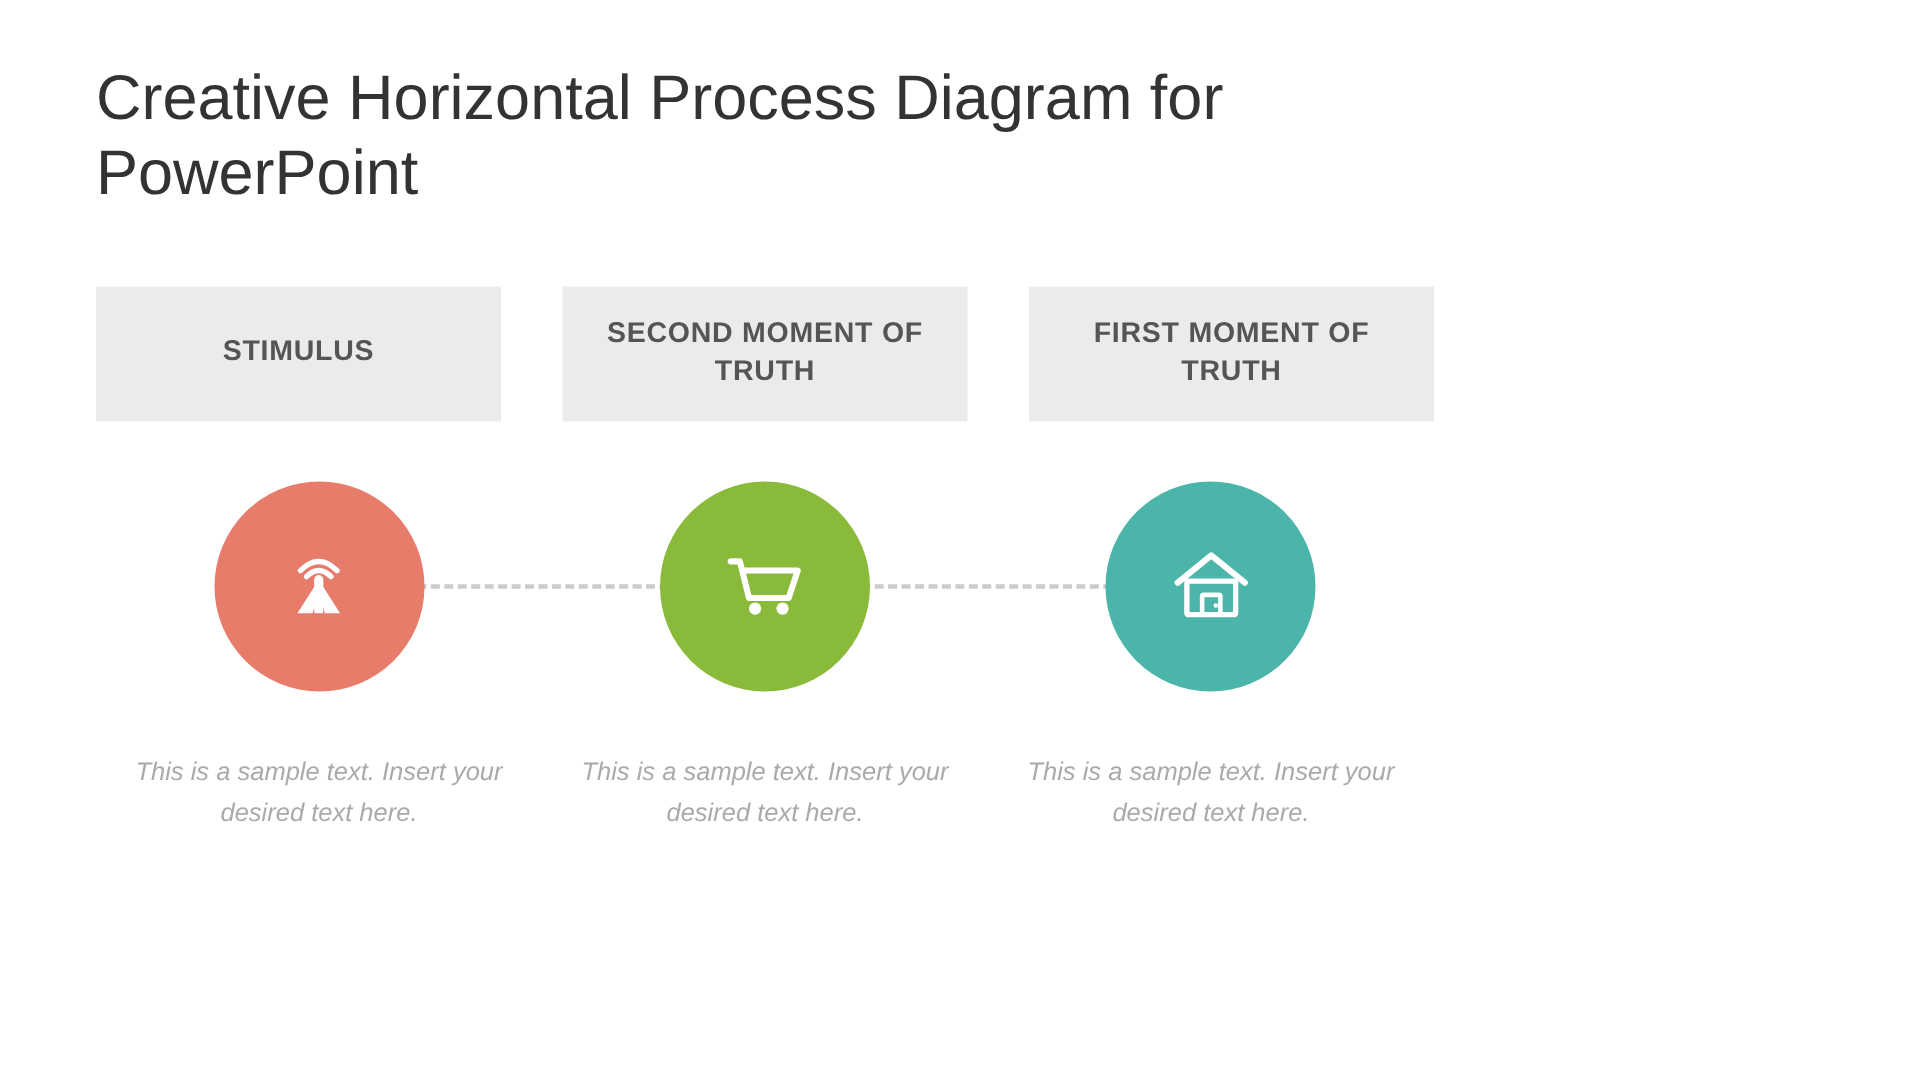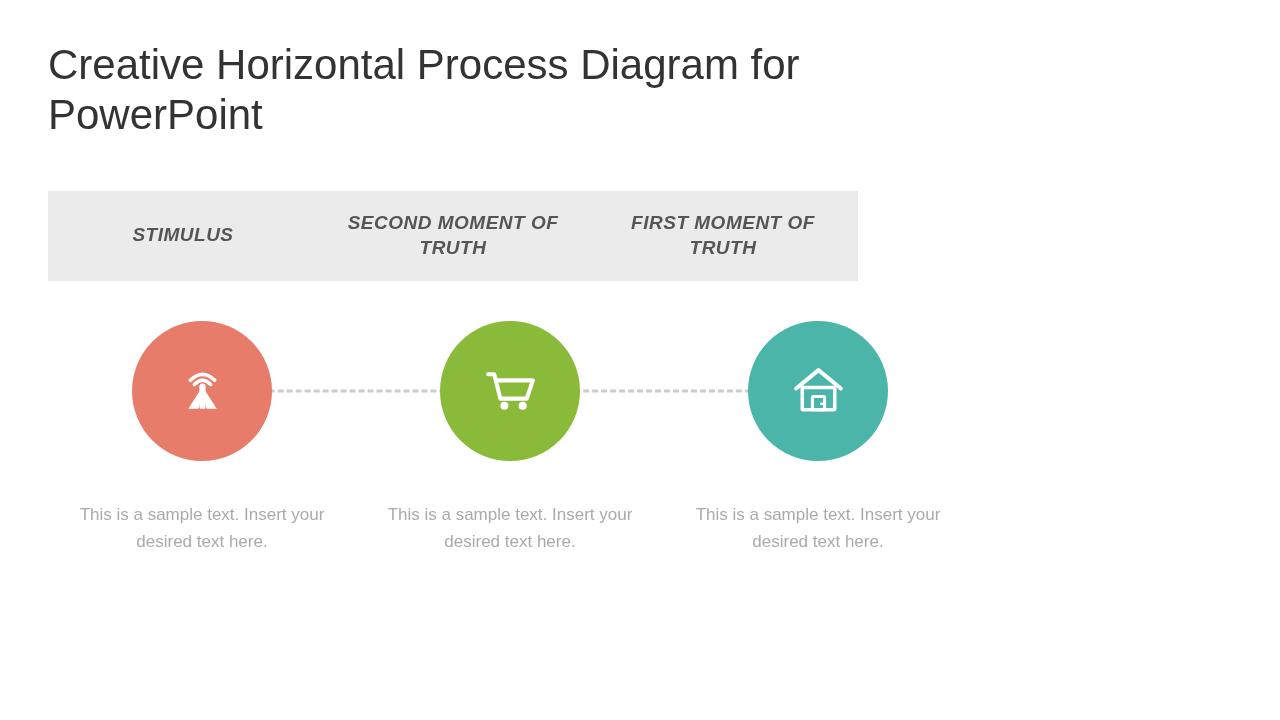--- a/index.html
+++ b/index.html
@@ -12,21 +12,21 @@
       width: 1280px;
       height: 720px;
       background: #ffffff;
       font-family: 'Segoe UI', Arial, sans-serif;
       overflow: hidden;
     }
 
     .slide {
       width: 1020px;
       height: 720px;
-      padding: 40px 48px;
+      padding: 40px 64px;
       display: flex;
       flex-direction: column;
       border-radius: 14px;
     }
 
     .title {
       font-size: 42px;
       font-weight: 400;
       color: #333333;
       margin-bottom: 50px;
@@ -36,23 +36,22 @@
     .diagram {
       display: flex;
       flex-direction: column;
       align-items: center;
       flex: 1;
     }
 
     .labels-row {
       display: flex;
       width: 100%;
-      justify-content: flex-start;
+      justify-content: space-between;
       margin-bottom: 40px;
-      font-style: italic;
     }
 
     .label-box {
       background: #ebebeb;
       width: 270px;
       min-height: 90px;
       display: flex;
       align-items: center;
       justify-content: center;
       text-align: center;
@@ -119,20 +118,21 @@
 
     .texts-row {
       display: flex;
       width: 100%;
       justify-content: space-around;
     }
 
     .text-block {
       width: 270px;
       text-align: center;
+      font-style: italic;
     }
 
     .text-block p {
       font-size: 17px;
       color: #aaaaaa;
       line-height: 1.6;
     }
   </style>
 </head>
 <body>

